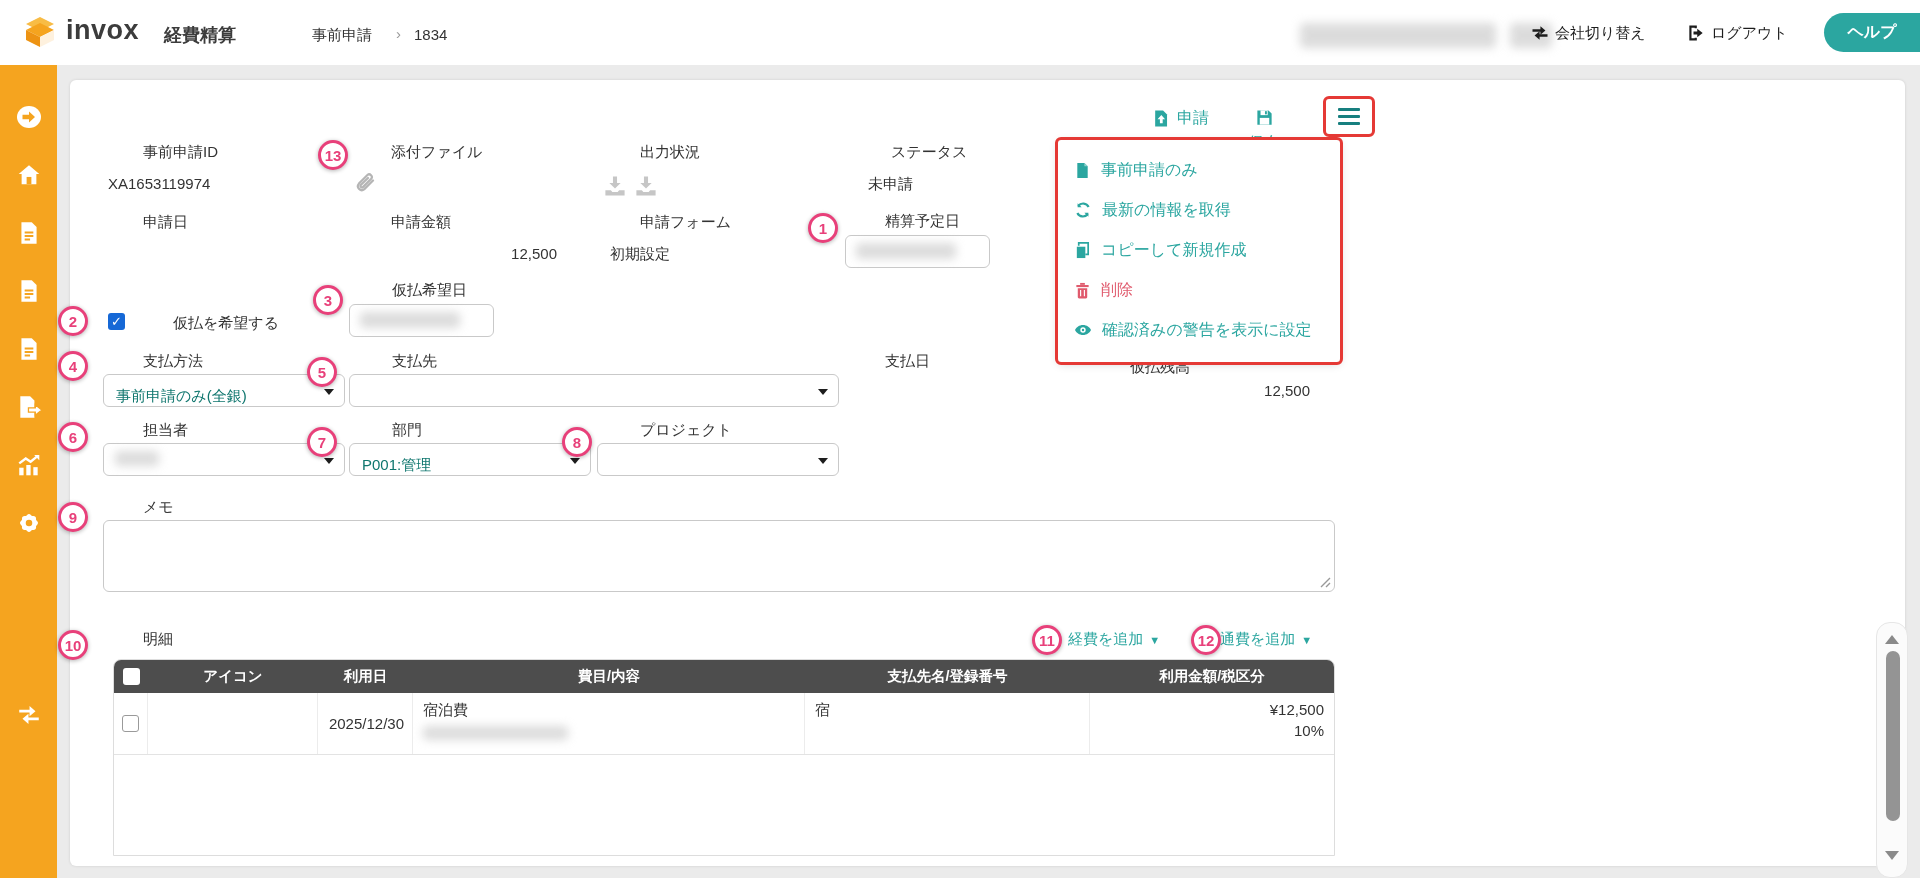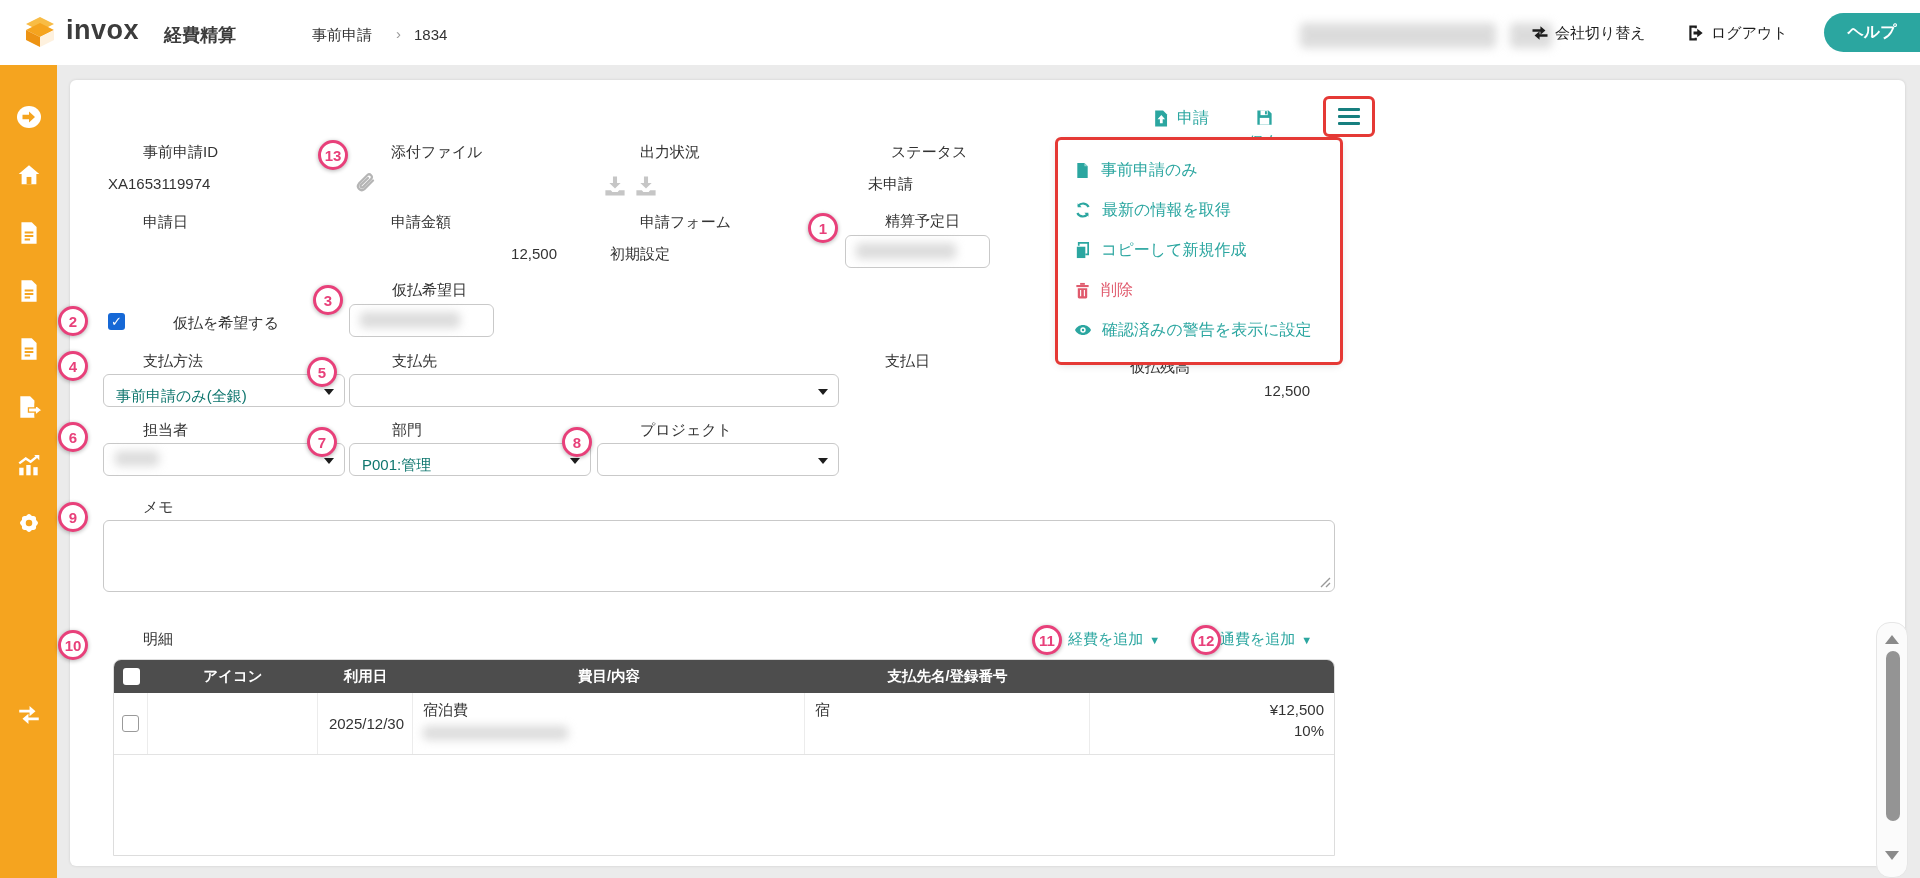--- a/index.html
+++ b/index.html
@@ -378,20 +378,21 @@
 
   <div class="dtable">
     <div class="thead">
       <span class="tc c1">
           <span class="chk" style="position:static;background:#fff;border-radius:3px;"></span>
         </span>
       <span class="tc c2">アイコン</span>
       <span class="tc c3">利用日</span>
       <span class="tc c4">費目/内容</span>
       <span class="tc c5">支払先名/登録番号</span>
+      <span class="tc c6">利用金額/税区分</span>
     </div>
     <div class="trow">
       <span class="tc c1">
           <span class="chk off" style="position:static;"></span>
         </span>
       <span class="tc c2"></span>
       <span class="tc c3" style="justify-content:flex-end;padding-right:8px;">2025/12/30</span>
       <span class="tc c4" style="flex-direction:column;align-items:flex-start;justify-content:flex-start;padding:8px 10px;">
         <span>宿泊費</span>
         <span class="blur" style="position:static;display:block;width:145px;height:14px;margin-top:6px;"></span>

